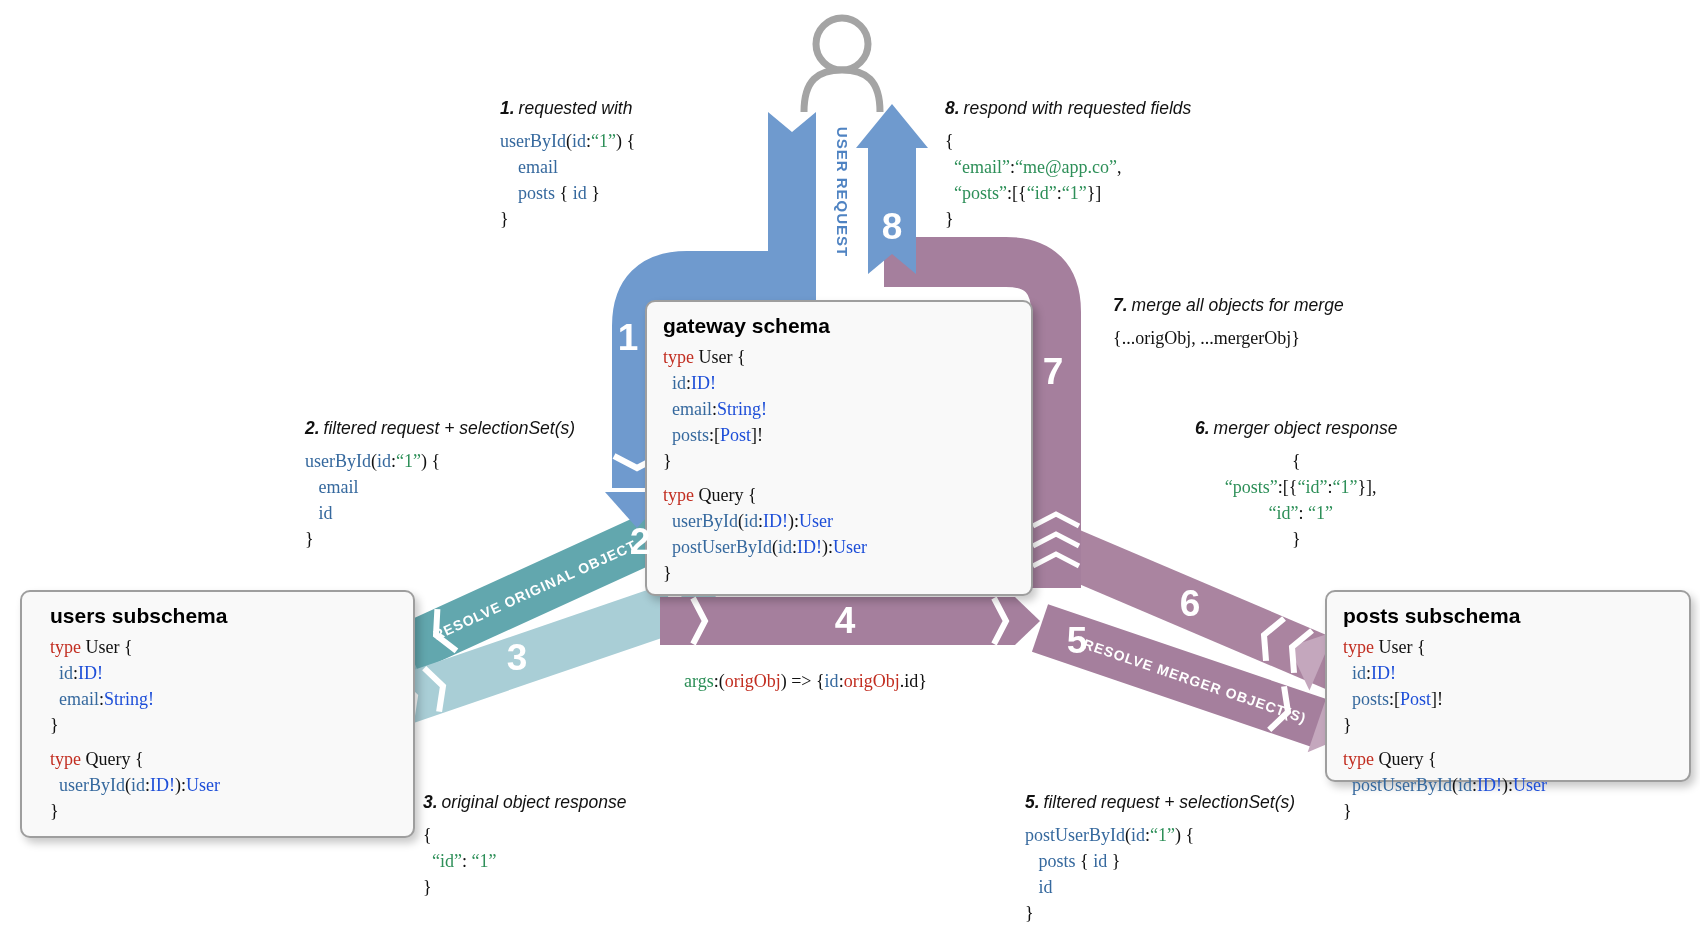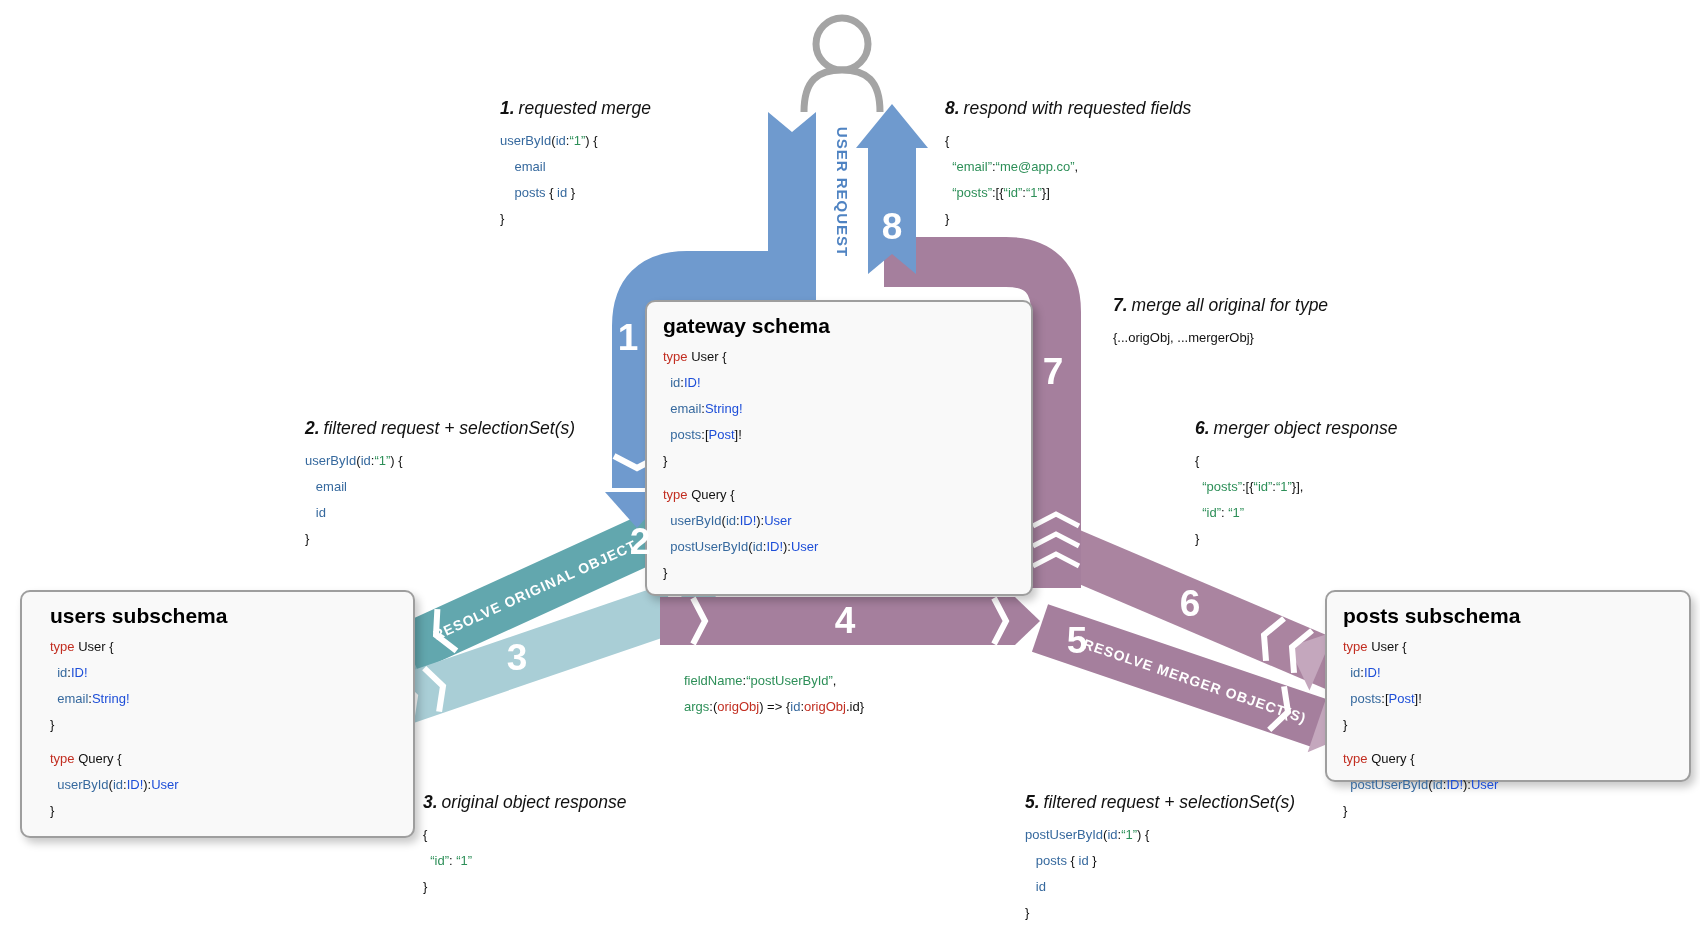--- a/index.html
+++ b/index.html
@@ -5,40 +5,40 @@
   * { margin:0; padding:0; box-sizing:border-box; }
   html,body { background:#ffffff; }
   body { font-family:"Liberation Sans", sans-serif; }
   .canvas { position:relative; width:1700px; height:950px; background:#fff; overflow:hidden; }
   .arrows { position:absolute; left:0; top:0; z-index:1; }
 
   
   .box { position:absolute; background:#f9f9f9; border:2px solid #9e9e9e; border-radius:10px;
          box-shadow:4px 5px 9px rgba(0,0,0,.22); z-index:2; }
   .box-title { font-weight:bold; font-size:21px; color:#000; padding:12px 16px 6px; }
-  .code { font-family:Liberation Sans, sans-serif; font-size:13px; line-height:26px; color:#111; }
+  .code { font-family:Liberation Serif, serif; font-size:18px; line-height:26px; color:#111; }
   .box .code { padding:0 16px 12px; }
   .code-line { white-space:pre; }
   .code-gap { height:8px; }
   .tok-kw  { color:#c22e21; }
   .tok-fld { color:#36699e; }
   .tok-typ { color:#1d4ed8; }
   .tok-str { color:#2d8f58; }
   .tok-pl  { color:#111111; }
 
   .gateway { left:645px; top:300px; width:388px; height:296px; }
   .users   { left:20px;  top:590px; width:395px; height:248px;padding-left:12px; }
   .posts   { left:1325px;top:590px; width:366px; height:192px; }
 
   
   .ann { position:absolute; z-index:3; }
   .ann-h { font-size:17.5px; font-style:italic; color:#111; margin-bottom:9px; }
   .ann-num { font-weight:bold; margin-right:4px; }
   .a1{left:500px; top:98px;}  .a2{left:305px; top:418px;} .a3{left:423px; top:792px;}
-  .a4{left:684px; top:668px;} .a5{left:1025px;top:792px;} .a6{left:1195px;top:418px;}
+  .a4{left:684px; top:668px;} .a5{left:1025px;top:792px;} .a6{left:1195px;top:418px;text-align:center;}
   .a7{left:1113px;top:295px;} .a8{left:945px; top:98px;}
 
   
   .step { position:absolute; z-index:3; color:#fff; font-weight:bold; font-size:37px;
           transform:translate(-50%,-50%); }
   .n1{left:628px; top:338px;} .n2{left:640px; top:542px;} .n3{left:517px; top:658px;}
   .n4{left:845px; top:621px;} .n5{left:1077px;top:641px;} .n6{left:1190px;top:604px;}
   .n7{left:1053px;top:372px;} .n8{left:892px; top:227px;}
 
   
@@ -201,21 +201,21 @@
         <div class="code-line"><span class="tok-pl">  </span><span class="tok-fld">posts</span><span class="tok-pl">:[</span><span class="tok-typ">Post</span><span class="tok-pl">]!</span></div>
         <div class="code-line"><span class="tok-pl">}</span></div>
         <div class="code-gap"></div>
         <div class="code-line"><span class="tok-kw">type</span><span class="tok-pl"> Query {</span></div>
         <div class="code-line"><span class="tok-pl">  </span><span class="tok-fld">postUserById</span><span class="tok-pl">(</span><span class="tok-fld">id</span><span class="tok-pl">:</span><span class="tok-typ">ID!</span><span class="tok-pl">):</span><span class="tok-typ">User</span></div>
         <div class="code-line"><span class="tok-pl">}</span></div>
       </div>
   </div>
 
   <div class="ann a1">
-    <div class="ann-h"><span class="ann-num">1.</span><span>requested merge</span></div>
+    <div class="ann-h"><span class="ann-num">1.</span><span>requested with</span></div>
     <div class="code">
         <div class="code-line"><span class="tok-fld">userById</span><span class="tok-pl">(</span><span class="tok-fld">id</span><span class="tok-pl">:</span><span class="tok-str">“1”</span><span class="tok-pl">) {</span></div>
         <div class="code-line"><span class="tok-pl">    </span><span class="tok-fld">email</span></div>
         <div class="code-line"><span class="tok-pl">    </span><span class="tok-fld">posts</span><span class="tok-pl"> { </span><span class="tok-fld">id</span><span class="tok-pl"> }</span></div>
         <div class="code-line"><span class="tok-pl">}</span></div>
       </div>
   </div>
 
   <div class="ann a2">
     <div class="ann-h"><span class="ann-num">2.</span><span>filtered request + selectionSet(s)</span></div>
@@ -231,21 +231,20 @@
     <div class="ann-h"><span class="ann-num">3.</span><span>original object response</span></div>
     <div class="code">
         <div class="code-line"><span class="tok-pl">{</span></div>
         <div class="code-line"><span class="tok-pl">  </span><span class="tok-str">“id”</span><span class="tok-pl">: </span><span class="tok-str">“1”</span></div>
         <div class="code-line"><span class="tok-pl">}</span></div>
       </div>
   </div>
 
   <div class="ann a4">
     <div class="code">
-        <div class="code-line"><span class="tok-str">fieldName</span><span class="tok-pl">:</span><span class="tok-str">“postUserById”</span><span class="tok-pl">,</span></div>
         <div class="code-line"><span class="tok-str">args</span><span class="tok-pl">:(</span><span class="tok-kw">origObj</span><span class="tok-pl">) =&gt; {</span><span class="tok-fld">id</span><span class="tok-pl">:</span><span class="tok-kw">origObj</span><span class="tok-pl">.id}</span></div>
       </div>
   </div>
 
   <div class="ann a5">
     <div class="ann-h"><span class="ann-num">5.</span><span>filtered request + selectionSet(s)</span></div>
     <div class="code">
         <div class="code-line"><span class="tok-fld">postUserById</span><span class="tok-pl">(</span><span class="tok-fld">id</span><span class="tok-pl">:</span><span class="tok-str">“1”</span><span class="tok-pl">) {</span></div>
         <div class="code-line"><span class="tok-pl">   </span><span class="tok-fld">posts</span><span class="tok-pl"> { </span><span class="tok-fld">id</span><span class="tok-pl"> }</span></div>
         <div class="code-line"><span class="tok-pl">   </span><span class="tok-fld">id</span></div>
@@ -257,21 +256,21 @@
     <div class="ann-h"><span class="ann-num">6.</span><span>merger object response</span></div>
     <div class="code">
         <div class="code-line"><span class="tok-pl">{</span></div>
         <div class="code-line"><span class="tok-pl">  </span><span class="tok-str">“posts”</span><span class="tok-pl">:[{</span><span class="tok-str">“id”</span><span class="tok-pl">:</span><span class="tok-str">“1”</span><span class="tok-pl">}],</span></div>
         <div class="code-line"><span class="tok-pl">  </span><span class="tok-str">“id”</span><span class="tok-pl">: </span><span class="tok-str">“1”</span></div>
         <div class="code-line"><span class="tok-pl">}</span></div>
       </div>
   </div>
 
   <div class="ann a7">
-    <div class="ann-h"><span class="ann-num">7.</span><span>merge all original for type</span></div>
+    <div class="ann-h"><span class="ann-num">7.</span><span>merge all objects for merge</span></div>
     <div class="code">
         <div class="code-line"><span class="tok-pl">{...origObj, ...mergerObj}</span></div>
       </div>
   </div>
 
   <div class="ann a8">
     <div class="ann-h"><span class="ann-num">8.</span><span>respond with requested fields</span></div>
     <div class="code">
         <div class="code-line"><span class="tok-pl">{</span></div>
         <div class="code-line"><span class="tok-pl">  </span><span class="tok-str">“email”</span><span class="tok-pl">:</span><span class="tok-str">“me@app.co”</span><span class="tok-pl">,</span></div>

